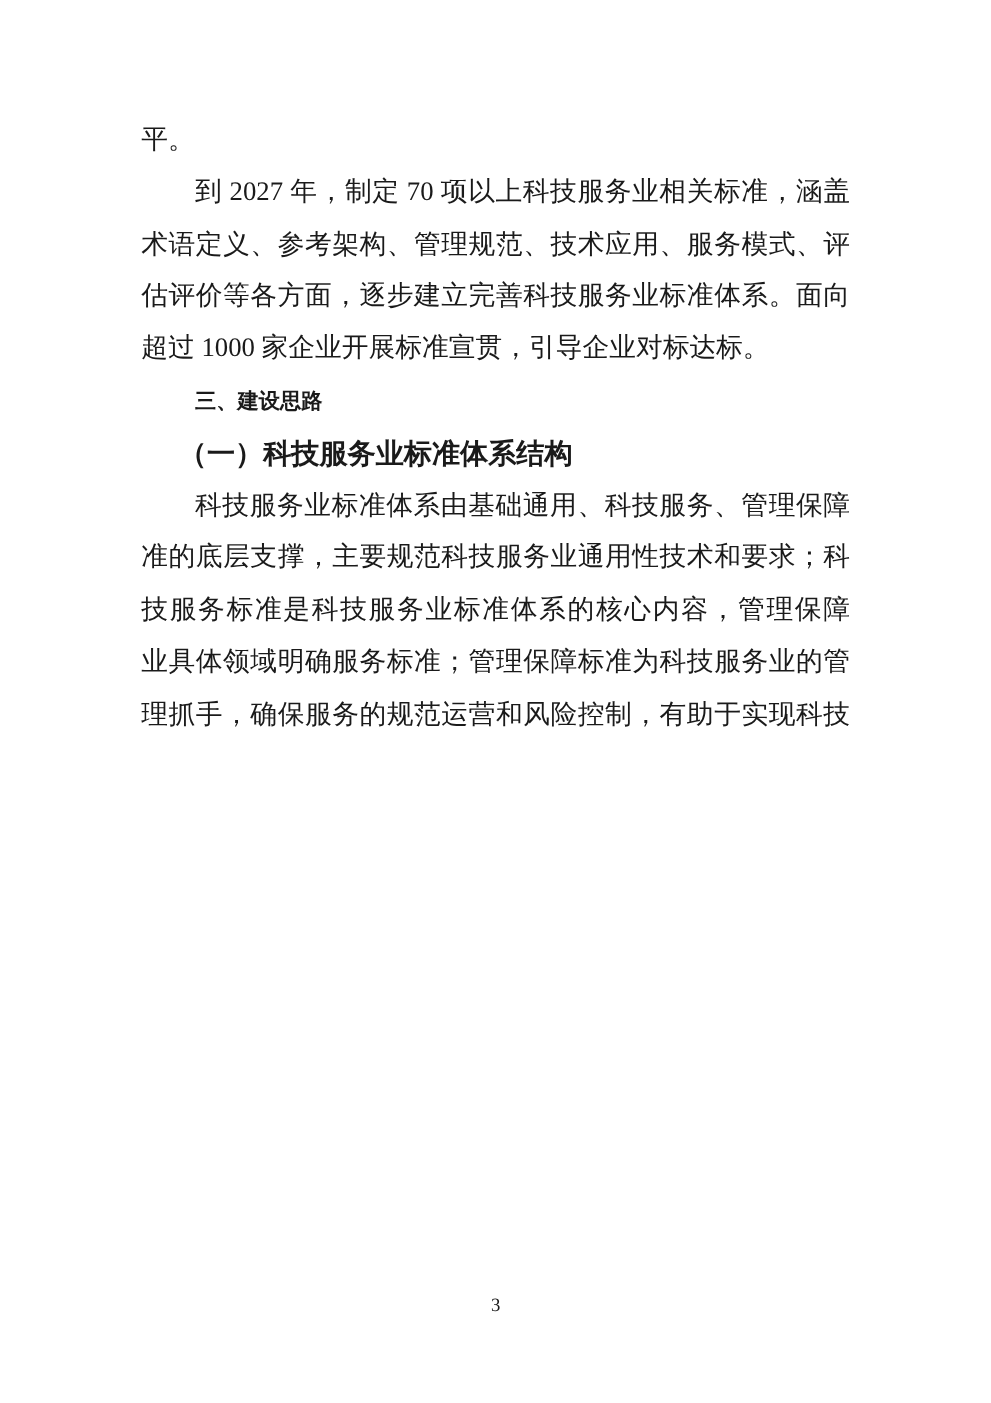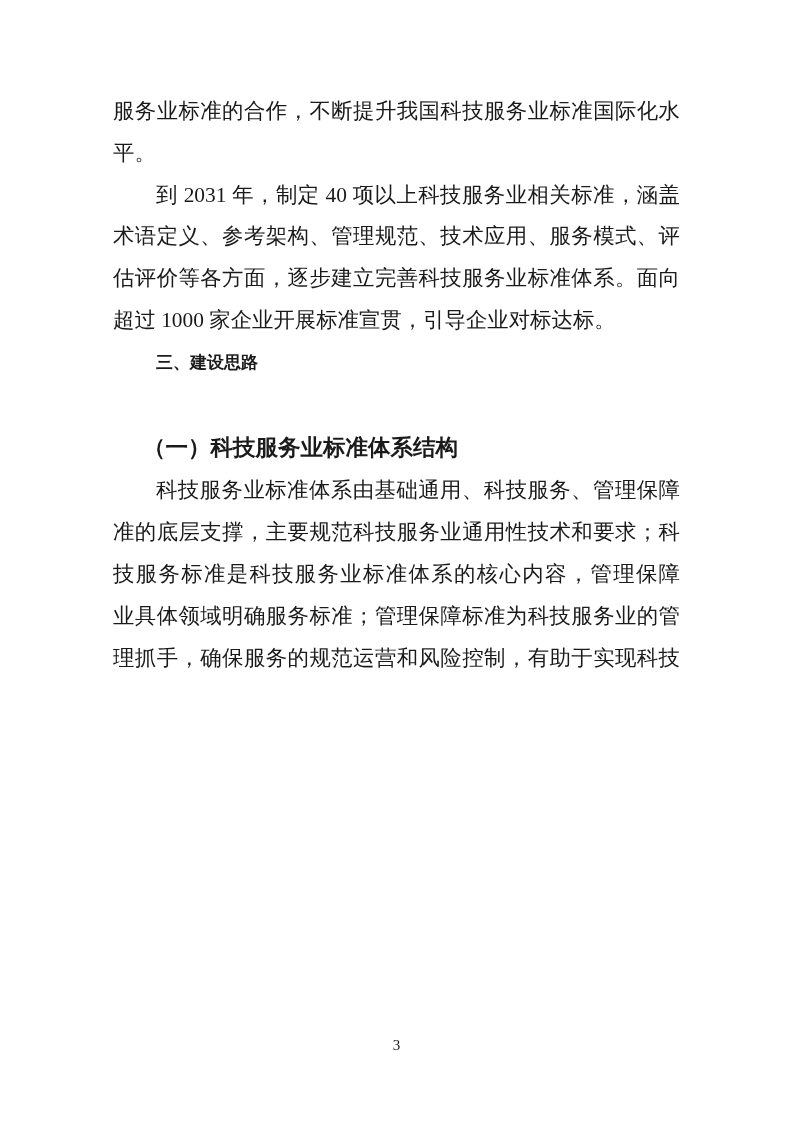--- a/index.html
+++ b/index.html
@@ -42,25 +42,24 @@
     text-indent: 43px;
   }
   .para.h1 .line {
     font-family: "Liberation Sans", sans-serif;
     font-weight: 700;
     font-size: 17px;
     text-align-last: left;
     -moz-text-align-last: left;
   }
   .para.h2 .line {
-    font-family: Liberation Mono, monospace;
+    font-family: Liberation Sans, sans-serif;
     font-weight: 700;
     font-size: 22.5px;
     text-align-last: left;
-    margin-top: 45px;
     -moz-text-align-last: left;
   }
   .para.h2 .line.first-indent {
     text-indent: 30px;
   }
   .footer {
     position: absolute;
     left: 0;
     top: 1038px;
     width: 793px;
@@ -71,25 +70,24 @@
     color: #1a1a1a;
   }
 </style>
 </head>
 <body>
 
 <div class="page">
   <div class="content">
 
   <div class="para body">
-        <div class="line">服务业标准的合作，不断提升我国科技服务业标准国际化水</div>
         <div class="line last">平。</div>
       </div>
       <div class="para body">
-        <div class="line first-indent">到 2031 年，制定 40 项以上科技服务业相关标准，涵盖</div>
+        <div class="line first-indent">到 2027 年，制定 70 项以上科技服务业相关标准，涵盖</div>
         <div class="line">术语定义、参考架构、管理规范、技术应用、服务模式、评</div>
         <div class="line">估评价等各方面，逐步建立完善科技服务业标准体系。面向</div>
         <div class="line last">超过 1000 家企业开展标准宣贯，引导企业对标达标。</div>
       </div>
       <div class="para h1">
         <div class="line last first-indent">三、建设思路</div>
       </div>
       <div class="para h2">
         <div class="line last first-indent">（一）科技服务业标准体系结构</div>
       </div>

